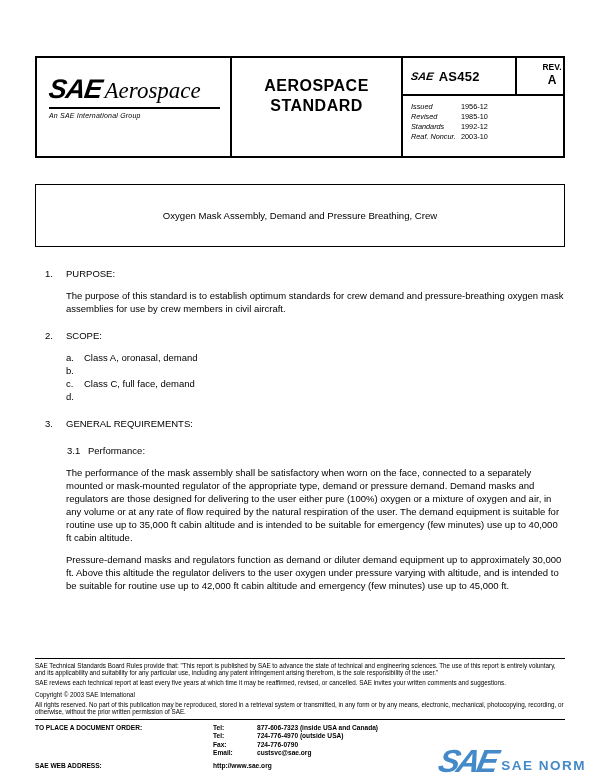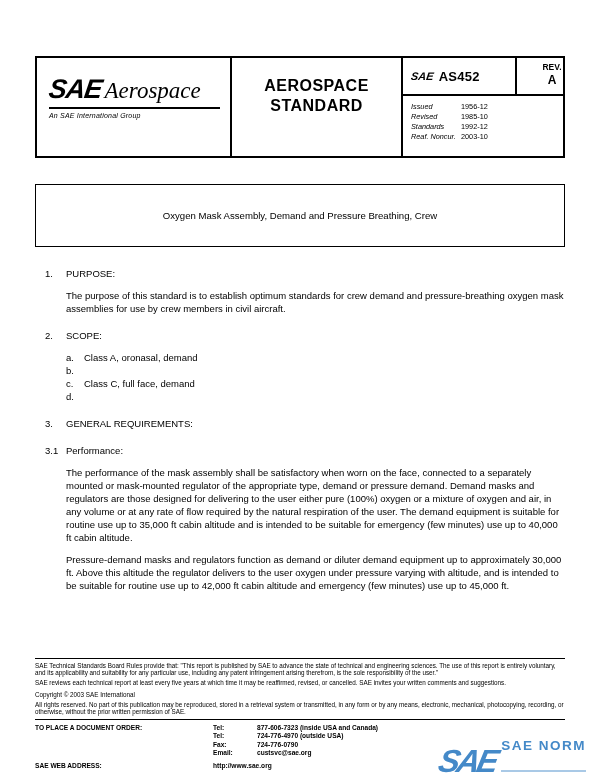--- a/index.html
+++ b/index.html
@@ -34,41 +34,41 @@
   .date-label { width:50px; flex:none;font-style:italic; }
 
   
   .title-box { border:1.5px solid #000; margin-top:26px; text-align:center; padding:25px 4px; font-size:9.6px; flex:none; }
 
   
   .body { margin-top:20px; font-size:9.5px; line-height:13px; }
   .sec { display:flex; padding-left:10px; margin-top:14px; }
   .sec:first-child { margin-top:0; }
   .sec-num { width:21px; flex:none; }
-  .sec-num.wide { width:21px; }
+  .sec-num.wide { width:21px;margin-left:22px; }
   .para { margin:9px 0 0 31px; }
   .cls-list { margin:9px 0 0 31px; }
   .cls-item { display:flex; }
   .cls-letter { width:18px; flex:none; }
 
   
   .footer { margin-top:auto; font-size:6.3px; line-height:7.7px; flex:none; }
   .frule { border-top:1px solid #000; margin:3px 0; }
   .fnote { margin:2px 0 0 0; }
   .fnote.gap { margin-top:4px; }
   .order { display:flex; margin-top:4px; font-weight:bold; font-size:6.6px; line-height:8.4px; }
   .order-label { width:178px; flex:none; }
   .ol { display:flex; }
   .ol-label { width:44px; flex:none; }
   .web { display:flex; margin-top:4px; font-weight:bold; font-size:6.6px; line-height:8.4px; }
 
   
   .norm-logo { position:absolute; right:14px; bottom:2px; display:flex; align-items:flex-end; gap:5px; color:#4489c8; }
   .norm-sae { font-style:italic; font-weight:900; font-size:32px; line-height:26px; letter-spacing:-3px; transform:skewX(-12deg); display:inline-block; }
-  .norm-right { display:flex; flex-direction:column; padding-bottom:2px;gap:16px; }
+  .norm-right { display:flex; flex-direction:row; padding-bottom:2px; }
   .norm-text { font-weight:bold; font-size:13.5px; letter-spacing:1.5px; line-height:13px; white-space:nowrap; }
   .norm-sub { height:2px; background:#a9c9e6; margin-top:2px; }
 </style>
 </head>
 <body>
 
 <div class="page">
 
   <div class="hdr">
     <div class="logo-cell">

